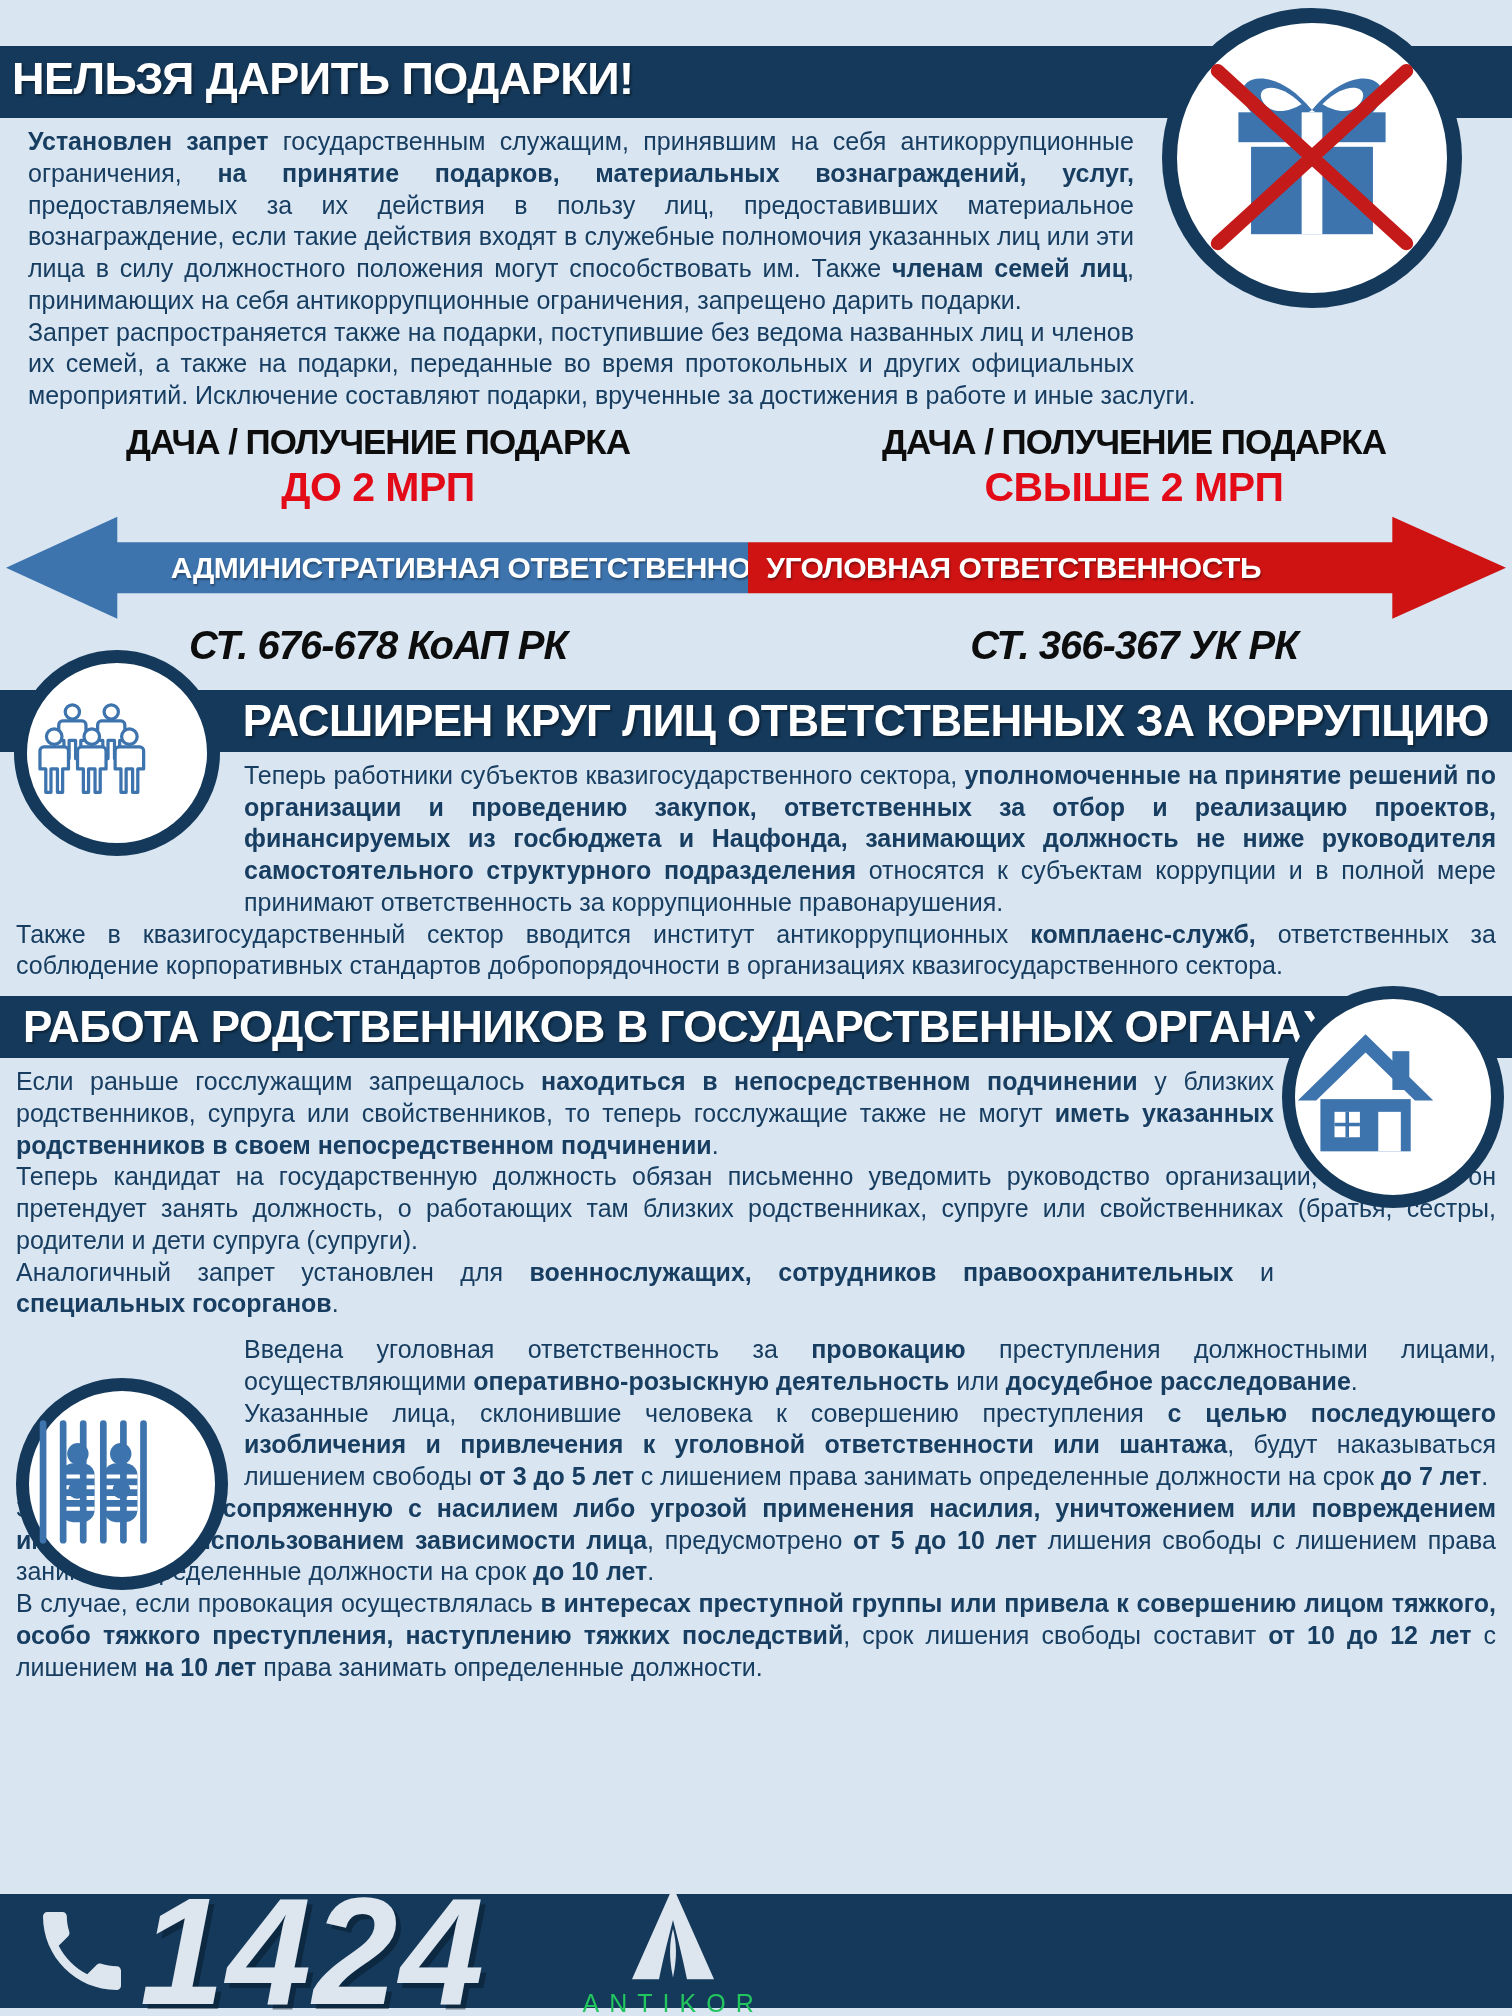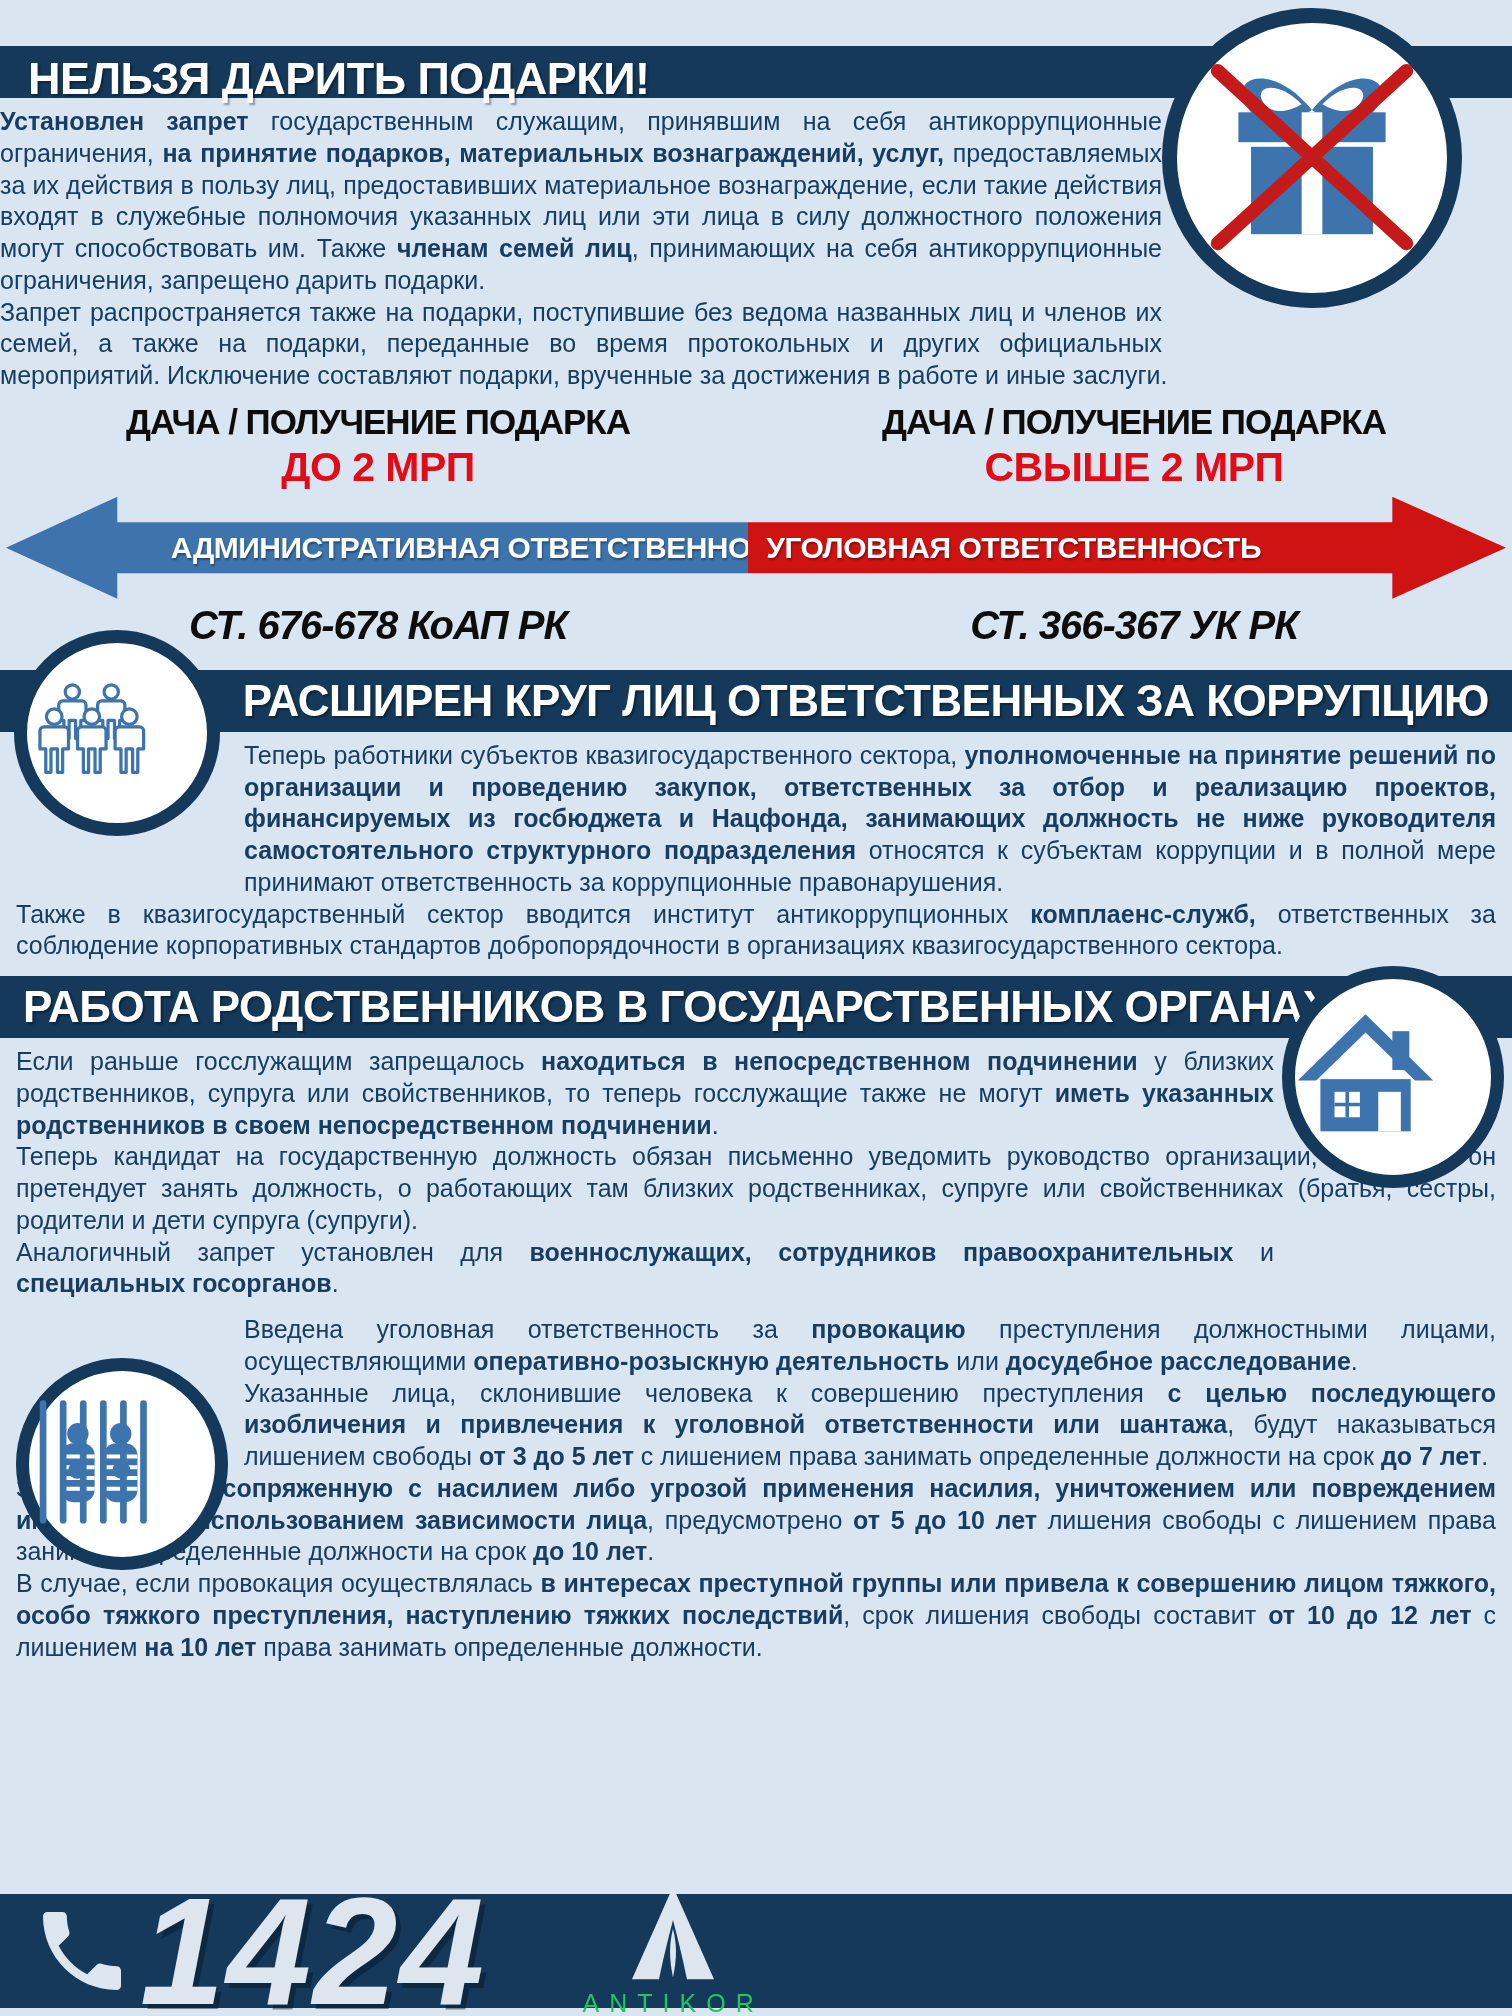--- a/index.html
+++ b/index.html
@@ -9,27 +9,27 @@
   *{box-sizing:border-box;}
   html,body{margin:0;padding:0;background:var(--bg);}
   body{font-family:"Liberation Sans",sans-serif;}
   .page{position:relative;width:1512px;height:2016px;margin:0 auto;
         background:var(--bg);color:var(--text);overflow:hidden;}
 
   
   .topstrip{height:46px;}
   .bar{background:var(--navy);color:#fff;font-weight:bold;
        text-shadow:2px 2px 2px rgba(0,0,0,.35);}
-  .bar1{height:52px;line-height:66px;font-size:45px;padding-left:28px;letter-spacing:-.5px;}
+  .bar1{height:72px;line-height:66px;font-size:45px;padding-left:12px;letter-spacing:-.5px;}
   .gift-circle{position:absolute;top:8px;right:50px;width:300px;height:300px;
        border-radius:50%;background:#fff;border:15px solid var(--navy);z-index:5;
        display:flex;align-items:center;justify-content:center;}
   .gift-circle svg{width:230px;height:230px;}
 
-  .intro{padding:8px 0 0;}
+  .intro{padding:8px 28px 0;}
   .jtext{margin:0 16px;font-size:25px;line-height:1.27;text-align:justify;color:var(--text);}
   .intro .jtext{margin:0;}
   .jtext b{font-weight:bold;}
   .gift-spacer{float:right;width:350px;height:250px;}
 
   
   .duo{display:grid;grid-template-columns:1fr 1fr;}
   .col-head{text-align:center;font-size:35px;font-weight:bold;color:var(--black);
             letter-spacing:-1px;margin-top:10px;}
   .col-amount{text-align:center;font-size:41px;font-weight:bold;color:var(--redtxt);

